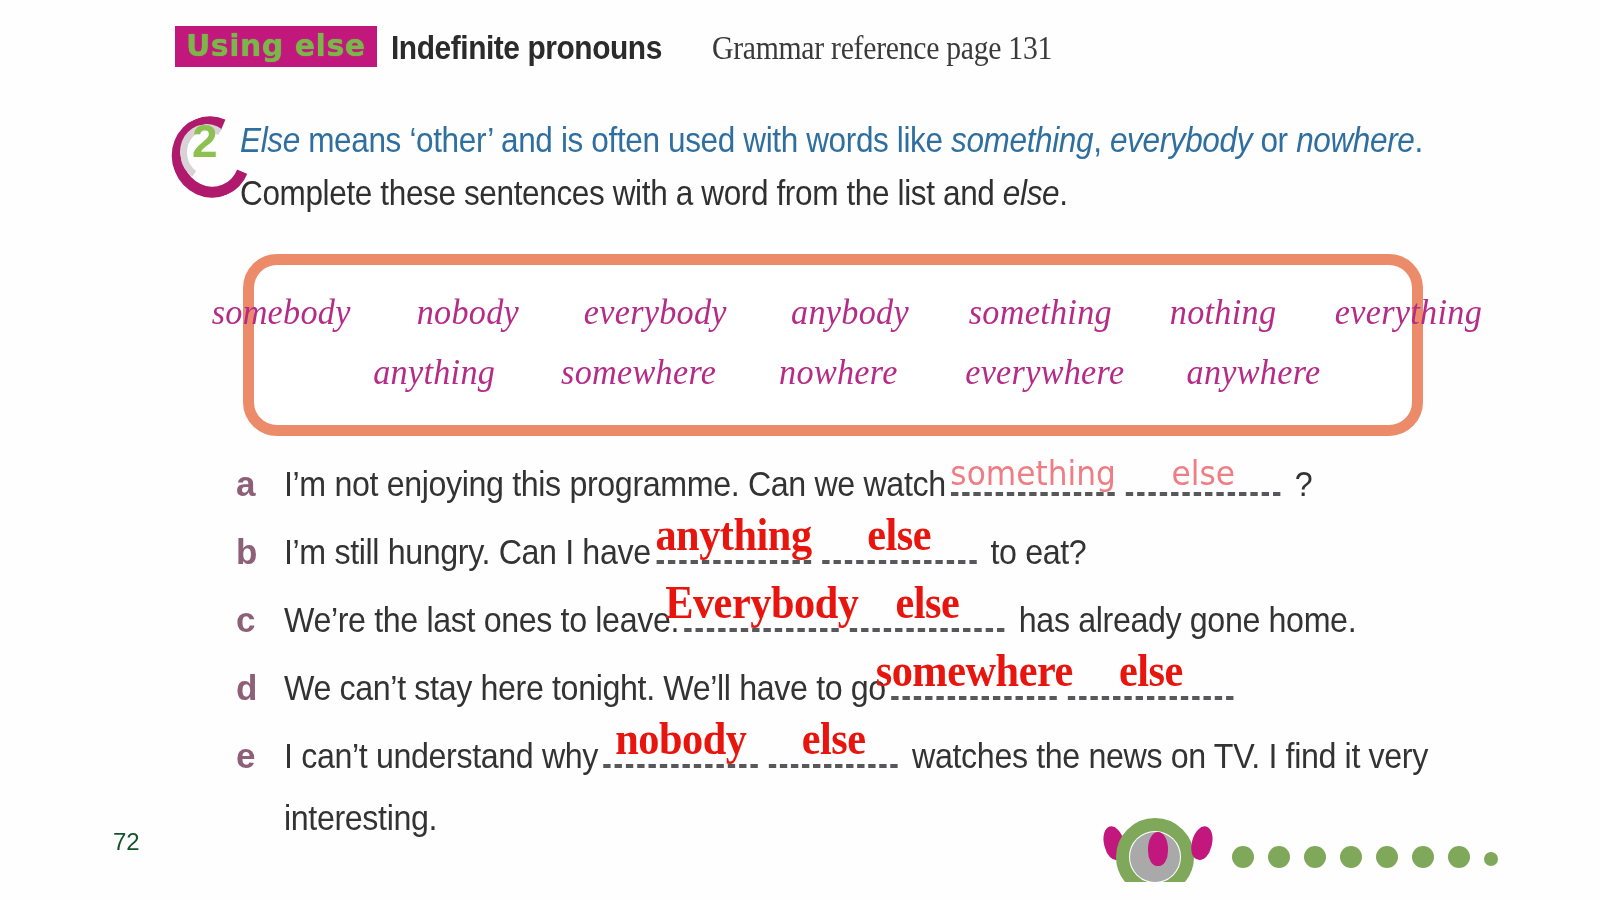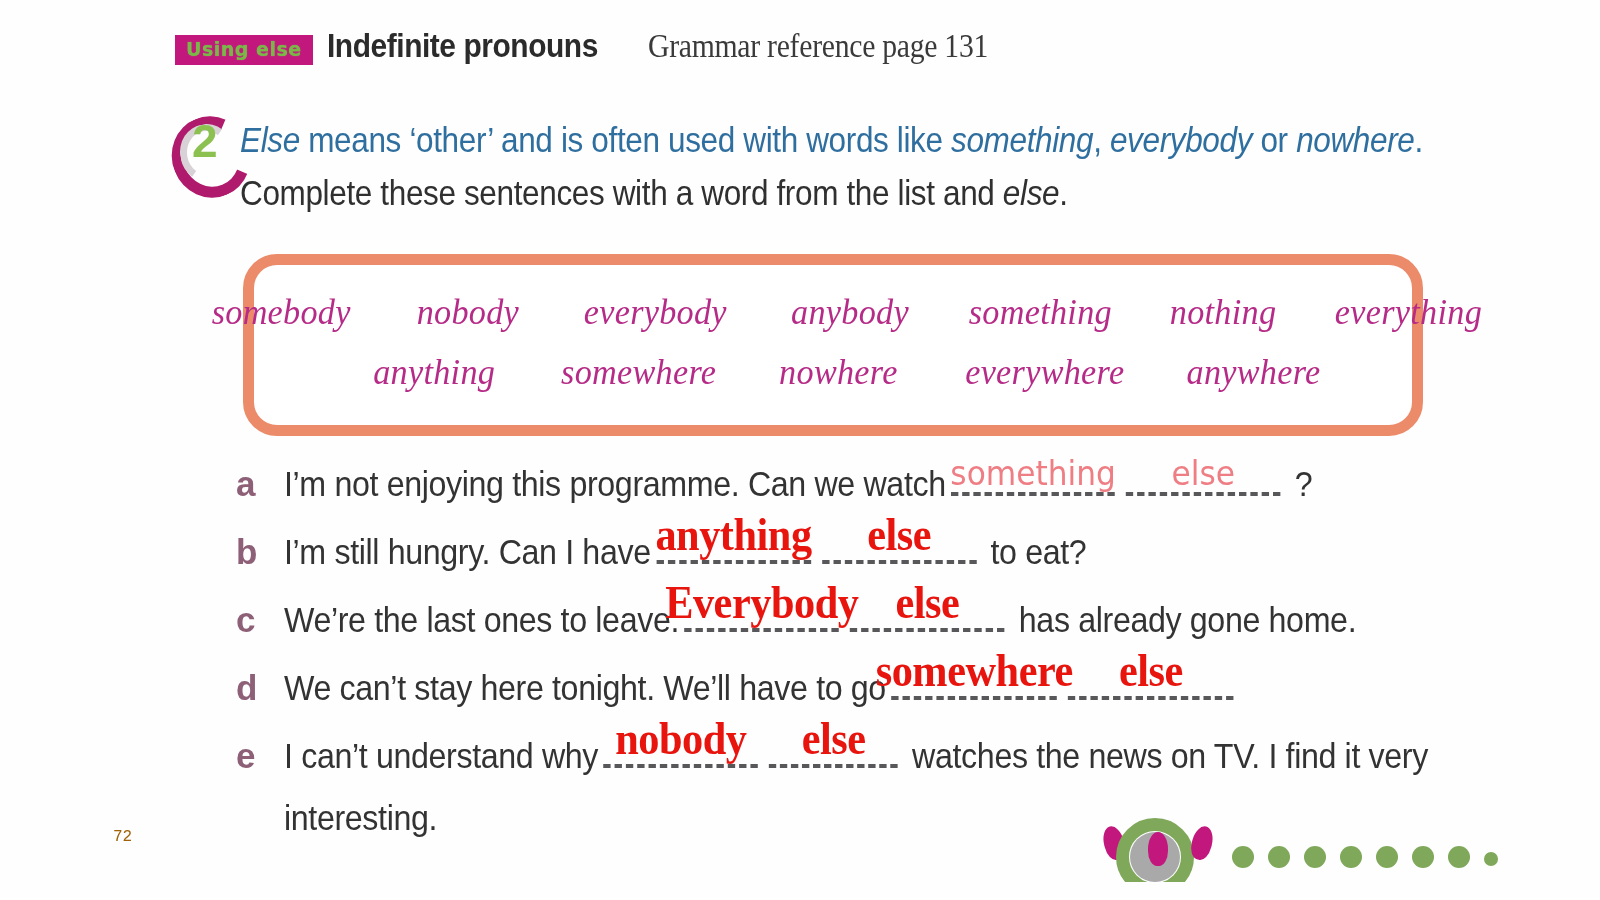--- a/index.html
+++ b/index.html
@@ -20,21 +20,21 @@
   .header-row{
     position:absolute;
     left:175px;top:26px;
     display:flex;align-items:flex-end;gap:14px;
   }
   .badge{
     background:#c2187e;
     color:#7ab648;
     font-family:"DejaVu Sans", sans-serif;
     font-weight:bold;
-    font-size:19px;
+    font-size:30px;
     letter-spacing:.5px;
     padding:4px 10px 5px 10px;
     line-height:1;
     border:1px solid #c2187e;
     filter:blur(.3px);
     text-shadow:0 0 1px #7ab648;
   }
   .head-title{
     font-family:"Liberation Sans", sans-serif;
     font-size:34px;font-weight:bold;
@@ -201,23 +201,23 @@
     color:#333333;
     letter-spacing:-.4px;
     margin-left:48px;
     transform:scaleX(.92);
     transform-origin:left center;
   }
 
   
   .page-number{
     position:absolute;left:113px;top:828px;
-    font-family:Liberation Mono, monospace;
-    font-size:16px;
-    color:#a16207;
+    font-family:Liberation Sans, sans-serif;
+    font-size:24px;
+    color:#14532d;
   }
 
   
   .decor{
     position:absolute;
     left:1100px;top:812px;
     width:420px;height:70px;
     overflow:hidden;
   }
   .decor .arc{

